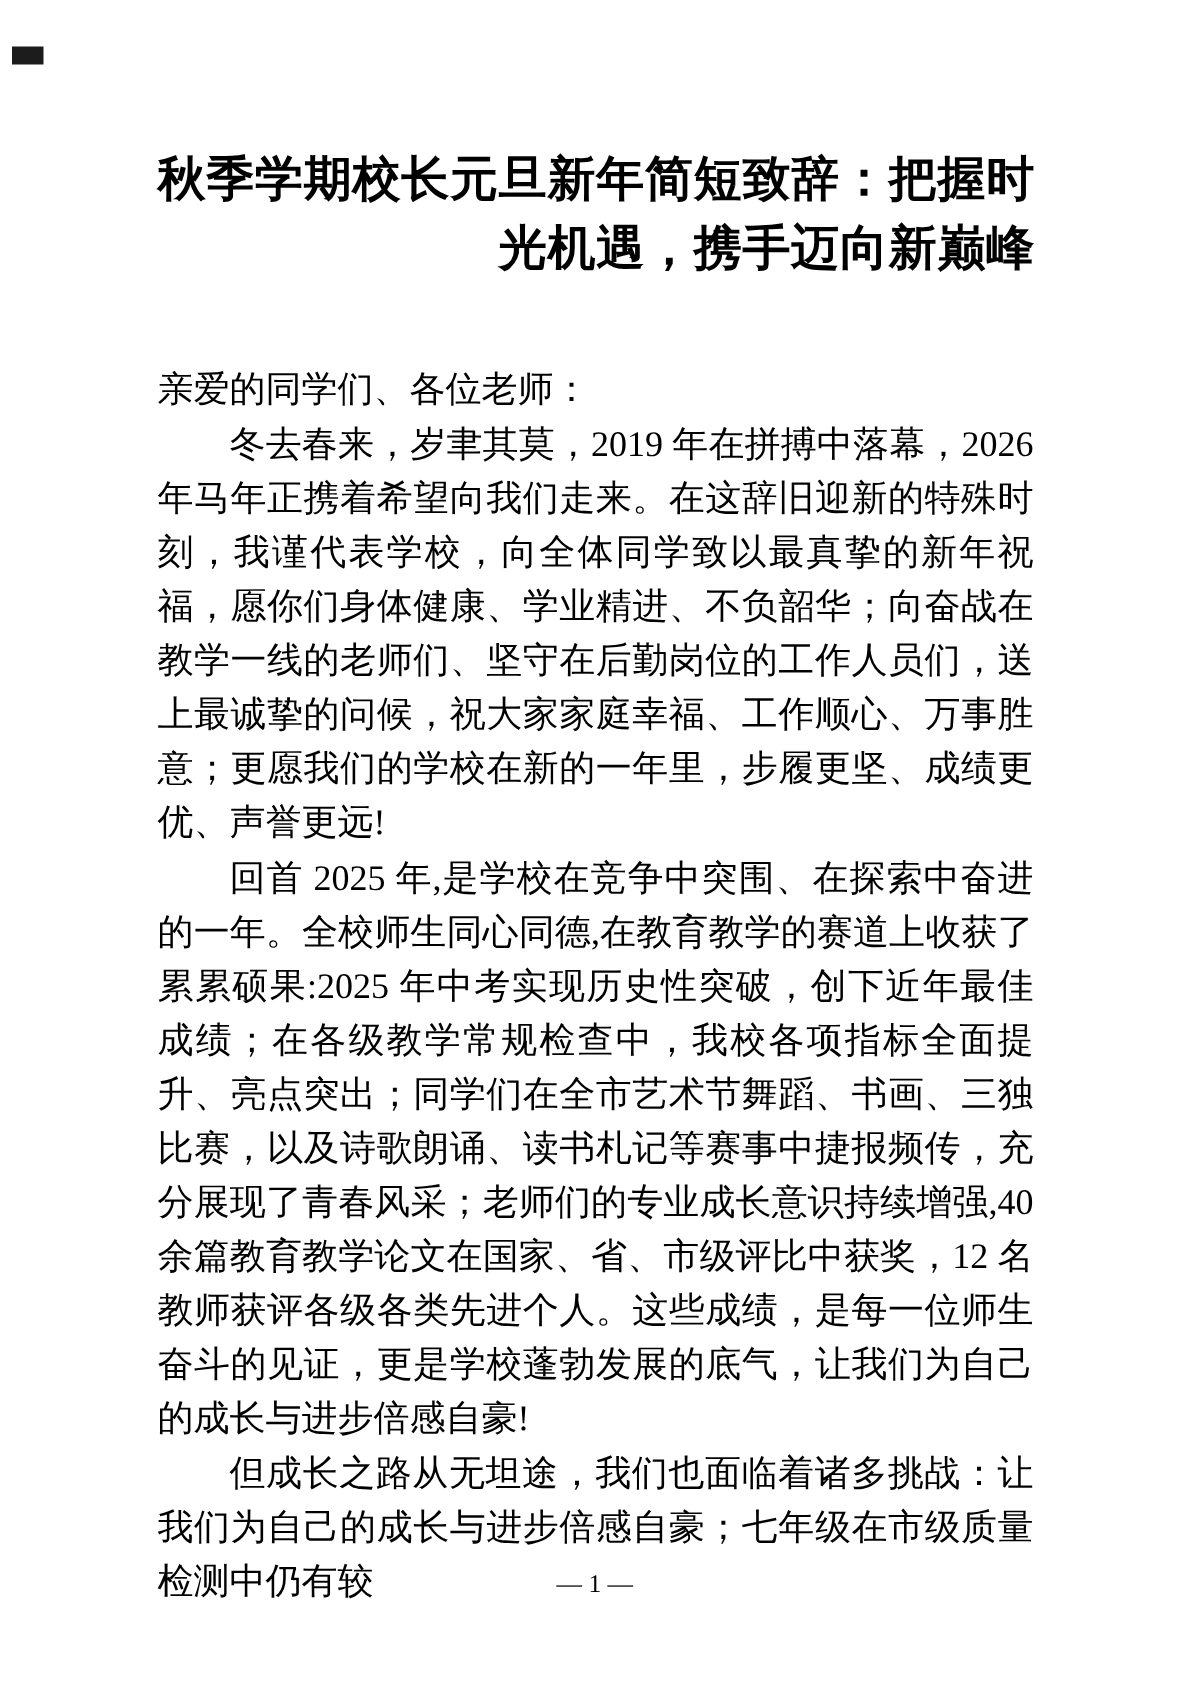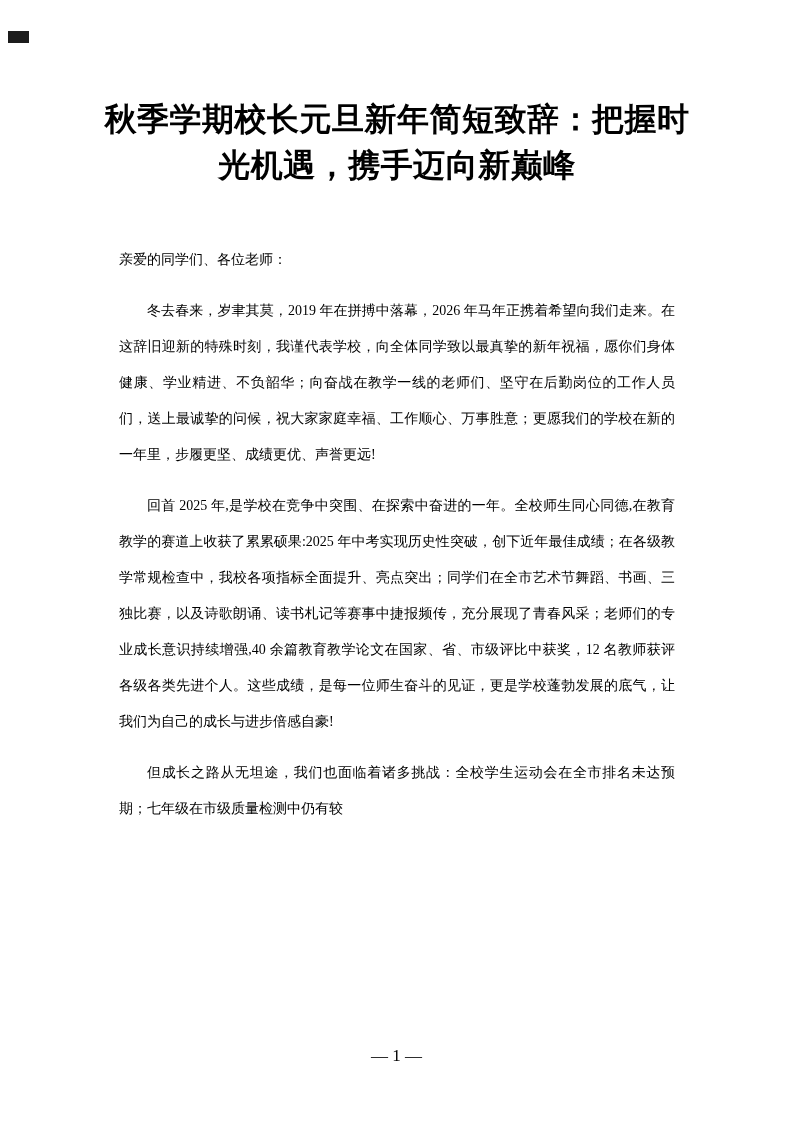--- a/index.html
+++ b/index.html
@@ -23,29 +23,29 @@
     position: absolute;
     left: 8px;
     top: 31px;
     width: 21px;
     height: 12px;
     background: #1c1c1c;
   }
   .doc-title {
     font-size: 32px;
     font-weight: bold;
-    text-align: center;
+    text-align: right;
     line-height: 46px;
     margin: 0 0 54px 0;
     letter-spacing: 0.5px;
   }
   .doc-body p {
-    font-size: 14px;
+    font-size: 24px;
     line-height: 36px;
-    margin: 15px;
+    margin: 1px;
     text-align: justify;
     text-justify: inter-ideograph;
     word-break: break-all;
   }
   .doc-body p.indent {
     text-indent: 2em;
   }
   .page-footer {
     position: absolute;
     left: 0;
@@ -62,18 +62,18 @@
 <div class="page">
 
   <div class="corner-mark"></div>
 
   <h1 class="doc-title">秋季学期校长元旦新年简短致辞：把握时光机遇，携手迈向新巅峰</h1>
 
   <div class="doc-body">
     <p>亲爱的同学们、各位老师：</p>
     <p class="indent">冬去春来，岁聿其莫，2019 年在拼搏中落幕，2026 年马年正携着希望向我们走来。在这辞旧迎新的特殊时刻，我谨代表学校，向全体同学致以最真挚的新年祝福，愿你们身体健康、学业精进、不负韶华；向奋战在教学一线的老师们、坚守在后勤岗位的工作人员们，送上最诚挚的问候，祝大家家庭幸福、工作顺心、万事胜意；更愿我们的学校在新的一年里，步履更坚、成绩更优、声誉更远!</p>
     <p class="indent">回首 2025 年,是学校在竞争中突围、在探索中奋进的一年。全校师生同心同德,在教育教学的赛道上收获了累累硕果:2025 年中考实现历史性突破，创下近年最佳成绩；在各级教学常规检查中，我校各项指标全面提升、亮点突出；同学们在全市艺术节舞蹈、书画、三独比赛，以及诗歌朗诵、读书札记等赛事中捷报频传，充分展现了青春风采；老师们的专业成长意识持续增强,40 余篇教育教学论文在国家、省、市级评比中获奖，12 名教师获评各级各类先进个人。这些成绩，是每一位师生奋斗的见证，更是学校蓬勃发展的底气，让我们为自己的成长与进步倍感自豪!</p>
-    <p class="indent">但成长之路从无坦途，我们也面临着诸多挑战：全校学生运动会在全市排名未达预期；七年级在市级质量检测中仍有较</p>
+    <p class="indent">但成长之路从无坦途，我们也面临着诸多挑战：让我们为自己的成长与进步倍感自豪；七年级在市级质量检测中仍有较</p>
   </div>
 
   <div class="page-footer">— 1 —</div>
 
 </div>
 
 </body></html>

